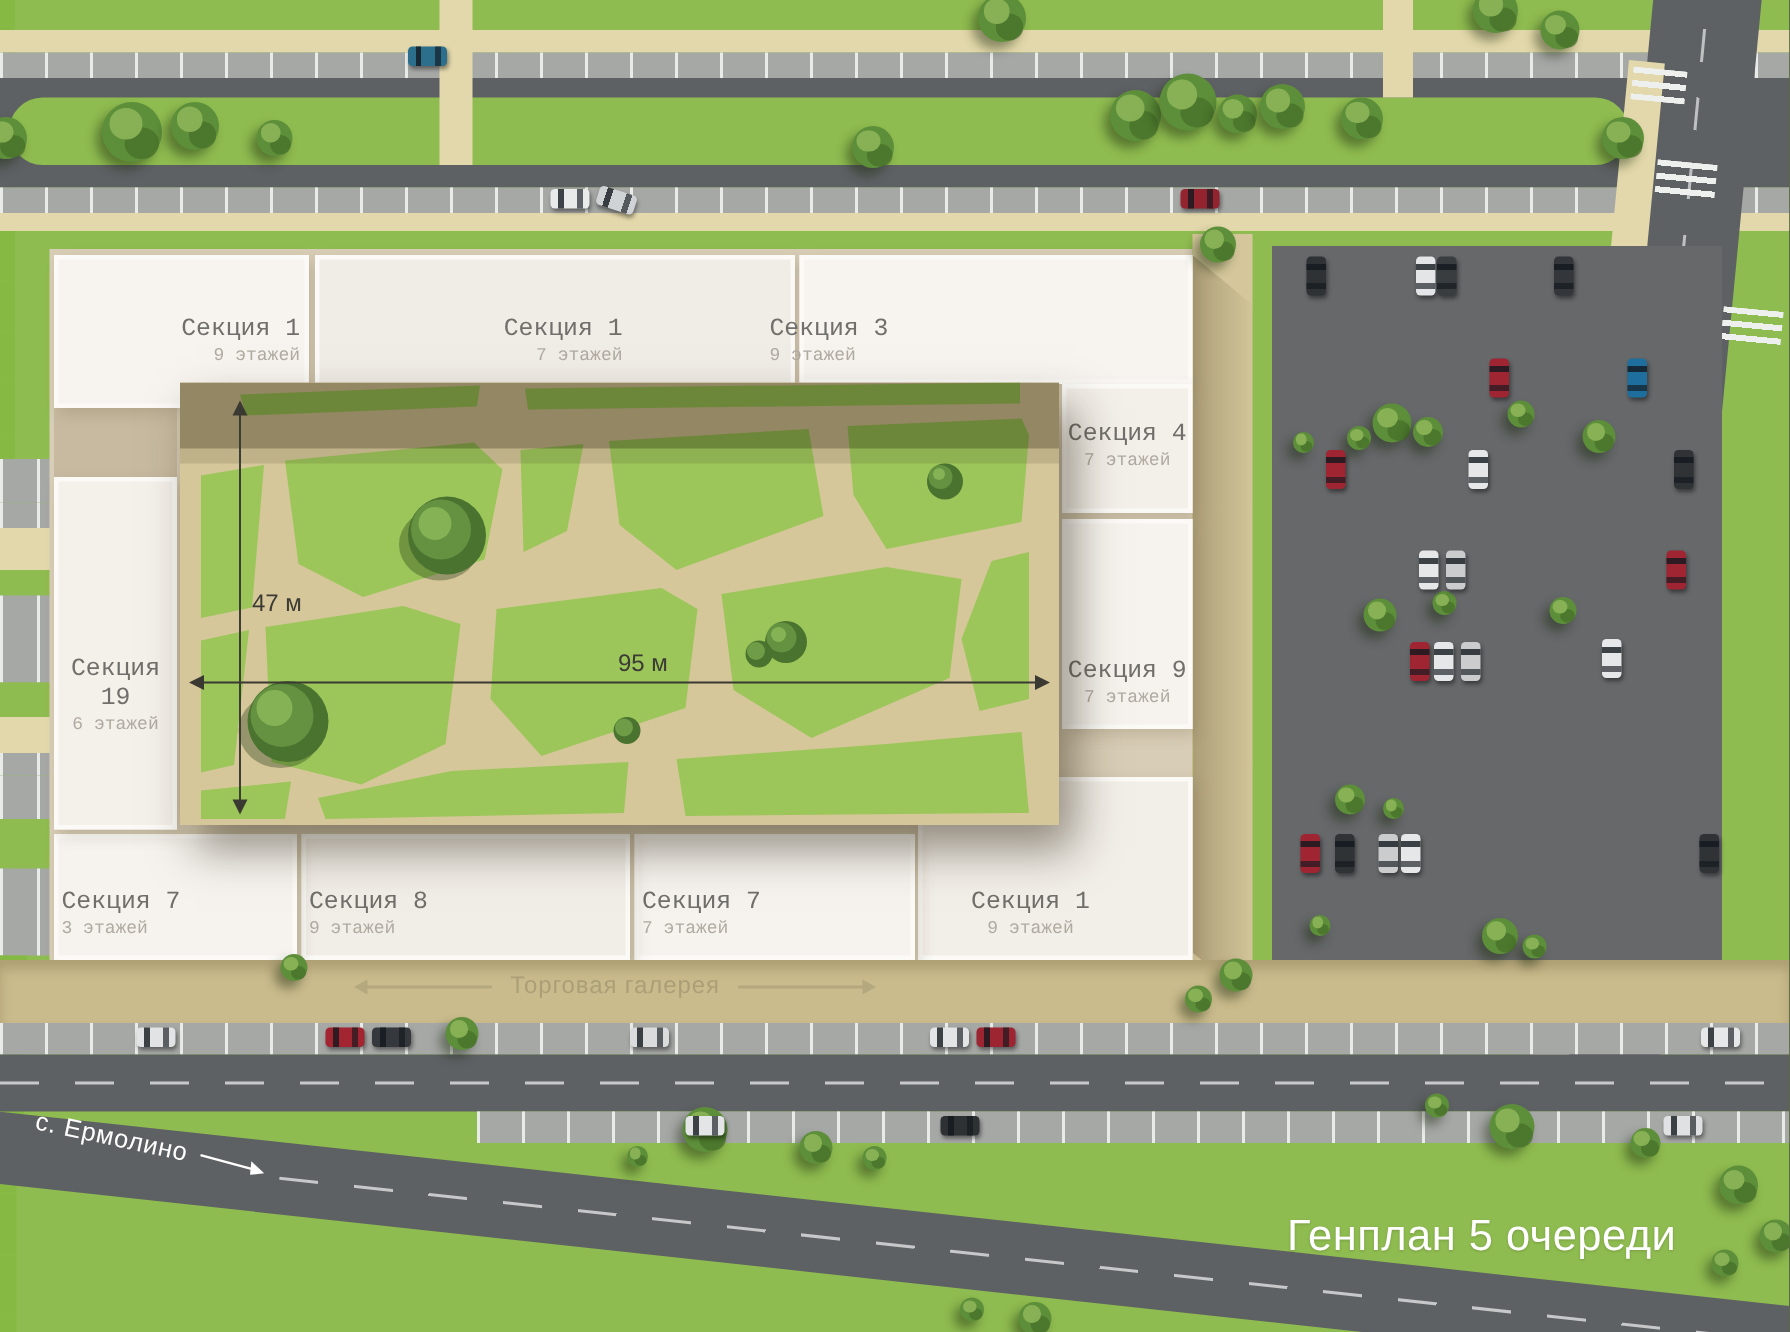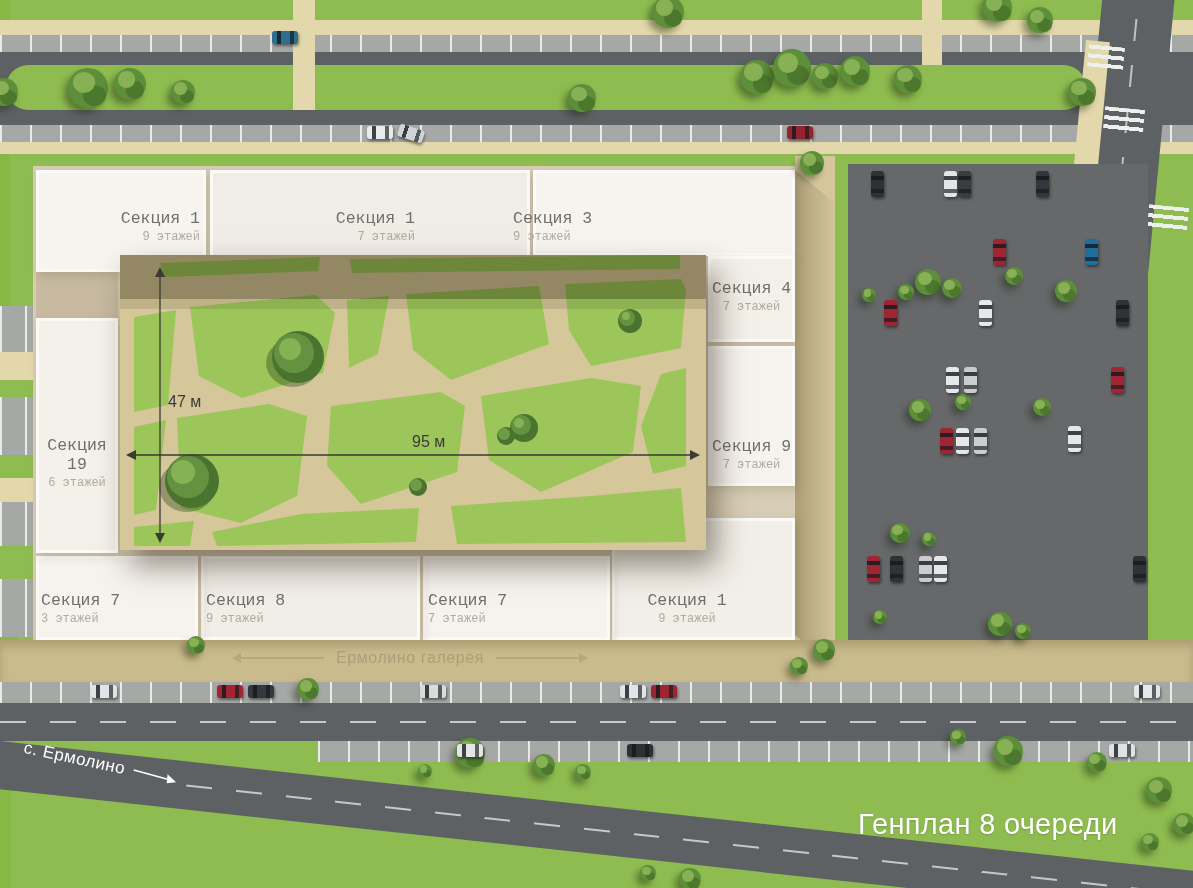--- a/index.html
+++ b/index.html
@@ -259,21 +259,21 @@
         <polygon points="580,200 570,195 570,205"></polygon>
       </g>
       <text x="48" y="152" font-size="16" fill="#3b3a35">47 м</text>
       <text x="292" y="192" font-size="16" fill="#3b3a35">95 м</text>
     </svg>
   </div>
 
   <div class="abs" style="left:0;top:640px;width:1193px;height:42px;background:#cabb8c;box-shadow:inset 0 6px 8px rgba(90,75,45,.25);"></div>
   <div class="gallery">
     <div class="aline l"></div>
-    <span>Ермолино галерея</span>
+    <span>Торговая галерея</span>
     <div class="aline r"></div>
   </div>
 
   <div class="abs stalls" style="left:0;top:682px;width:1193px;height:21px;"></div>
   <div class="abs road" style="left:0;top:703px;width:1193px;height:38px;">
     <div class="abs dash-h" style="left:0;top:18px;width:1193px;"></div>
   </div>
   <div class="abs stalls" style="left:318px;top:741px;width:875px;height:21px;"></div>
   <div class="abs road" style="left:-10px;top:740px;width:1330px;height:48px;transform:rotate(6.2deg);transform-origin:left top;">
     <div class="abs dash-h" style="left:200px;top:23px;width:1130px;"></div>
@@ -288,21 +288,21 @@
       <div class="gap" style="left: 760px; top: 682px; width: 11px; height: 21px;"></div>
     </div>
 
   <div class="roadlabel">
     <span>с. Ермолино</span>
     <svg width="46" height="14" viewBox="0 0 46 14">
       <line x1="1" y1="6" x2="38" y2="8" stroke="#fff" stroke-width="1.6"></line>
       <polygon points="45,9 35,3 36,12" fill="#fff"></polygon>
     </svg>
   </div>
-  <div class="title">Генплан 8 очереди</div>
+  <div class="title">Генплан 5 очереди</div>
 
   <div id="trees-layer">
       <div class="tree" style="left: -10px; top: 78px; width: 28px; height: 28px;">
         <i class="dk"></i>
         <i class="hi"></i>
       </div>
       <div class="tree" style="left: 68px; top: 68px; width: 40px; height: 40px;">
         <i class="dk"></i>
         <i class="hi"></i>
       </div>

